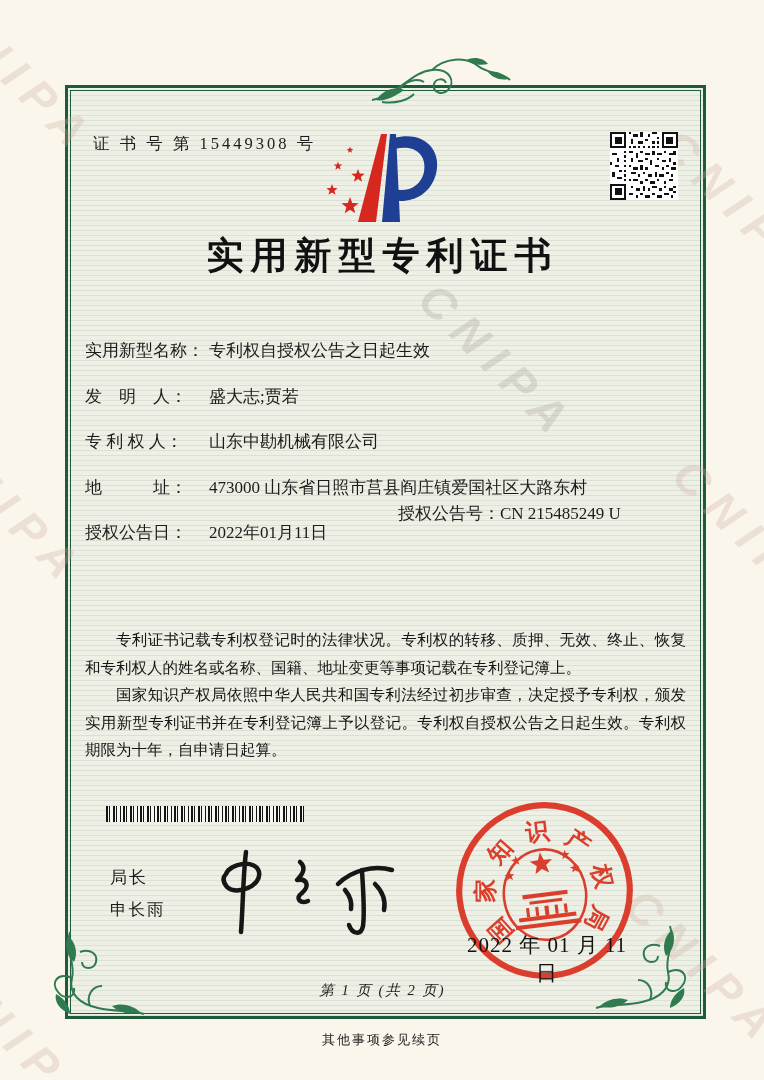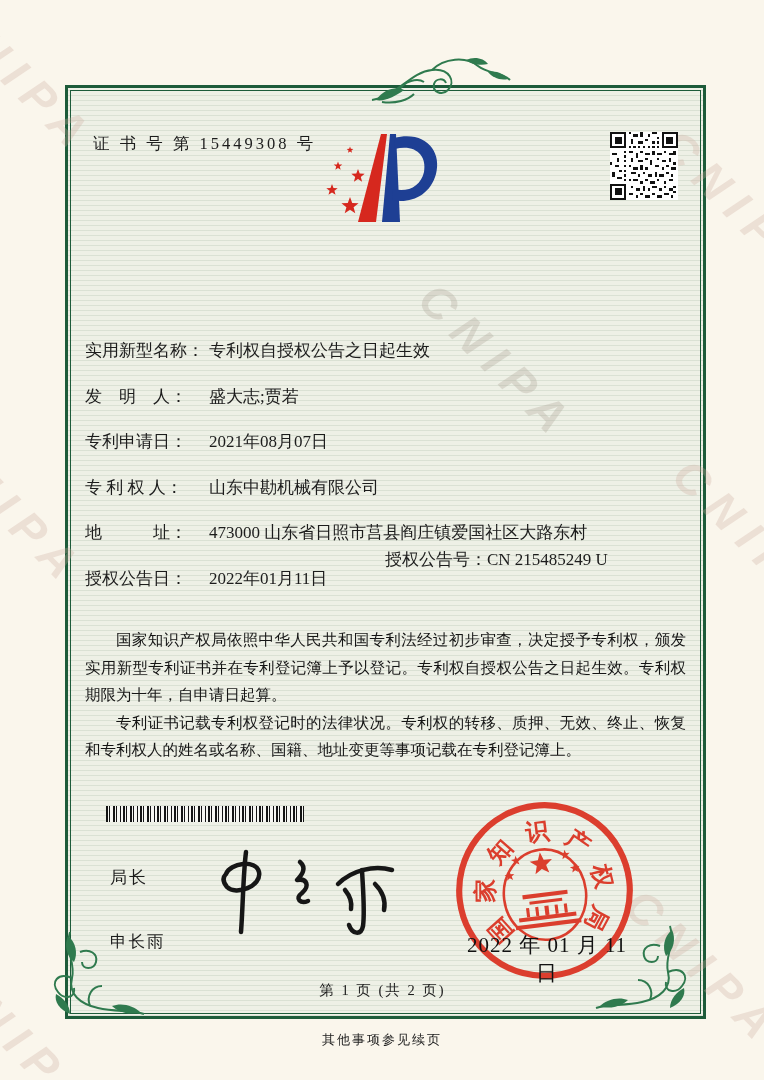--- a/index.html
+++ b/index.html
@@ -20,34 +20,34 @@
   
   .content{position:absolute;left:0;top:0;width:764px;height:1080px;z-index:2;}
   .cert-no{position:absolute;left:93px;top:133px;font-size:16.5px;letter-spacing:3px;}
   .logo{position:absolute;left:318px;top:126px;}
   .qr{position:absolute;left:610px;top:132px;}
   .title{position:absolute;left:65px;top:231px;width:635px;text-align:center;
          font-size:37px;font-weight:bold;letter-spacing:7px;color:#111;}
   .fields{position:absolute;left:85px;top:320px;width:585px;font-size:17px;}
   .row{position:relative;height:45.5px;white-space:nowrap;}
   .row .lbl{display:inline-block;width:124px;margin-top:19px;}
-  .row .pair2{position:absolute;left:300px;top:0;}
+  .row .pair2{position:absolute;left:313px;top:0;}
   .paras{position:absolute;left:85px;top:626px;width:601px;font-size:15.5px;line-height:1.78;
          text-align:justify;color:#151515;}
   .paras p{margin:0;text-indent:2em;}
   .barcode{position:absolute;left:106px;top:806px;width:198px;height:16px;
     background:repeating-linear-gradient(90deg,#141414 0 2px,#f6f6f2 2px 3px,#141414 3px 4px,#f6f6f2 4px 7px,#141414 7px 9px,#f6f6f2 9px 10px,#141414 10px 11px,#f6f6f2 11px 14px,#141414 14px 15px,#f6f6f2 15px 17px);}
   .signer-title{position:absolute;left:110px;top:866px;font-size:17px;letter-spacing:2px;}
-  .signer-name{position:absolute;left:110px;top:899px;font-size:16.5px;letter-spacing:2px;margin-top:32px;}
+  .signer-name{position:absolute;left:110px;top:899px;font-size:16.5px;letter-spacing:2px;}
   .signature{position:absolute;left:212px;top:842px;}
   .seal{position:absolute;left:452px;top:798px;transform:rotate(-7deg);}
   .seal-date{position:absolute;left:463px;top:931px;width:168px;text-align:center;
              font-size:21px;letter-spacing:1px;color:#121212;z-index:4;}
   .page-num{position:absolute;left:65px;top:981px;width:635px;text-align:center;
-            font-size:14.5px;letter-spacing:2px;}
+            font-size:14.5px;letter-spacing:2px;font-style:italic;}
   .footer-note{position:absolute;left:0;top:1031px;width:764px;text-align:center;
                font-size:13px;letter-spacing:2px;}
 </style>
 </head>
 <body>
 
 <div class="page">
 
   <div class="wm" style="left:-34px;top:-14px;">CNIPA</div>
   <div class="wm" style="left:688px;top:118px;">CNIPA</div>
@@ -227,48 +227,46 @@
           <rect x="23" y="1" width="5" height="5"></rect>
           <rect x="1" y="23" width="5" height="5"></rect>
         </g>
       <g fill="#111111">
           <rect x="2" y="2" width="3" height="3"></rect>
           <rect x="24" y="2" width="3" height="3"></rect>
           <rect x="2" y="24" width="3" height="3"></rect>
         </g>
     </svg>
 
+    <div class="title">实用新型专利证书</div>
 
     <div class="fields">
       <div class="row">
         <span class="lbl">实用新型名称：</span><span class="val">专利权自授权公告之日起生效</span>
       </div>
       <div class="row">
         <span class="lbl">发　明　人：</span><span class="val">盛大志;贾若</span>
-      </div>
-      <div class="row">
-        <span class="lbl">专利申请日：</span><span class="val">2021年08月07日</span>
       </div>
       <div class="row">
         <span class="lbl">专 利 权 人：</span><span class="val">山东中勘机械有限公司</span>
       </div>
       <div class="row">
         <span class="lbl">地　　　址：</span><span class="val">473000 山东省日照市莒县阎庄镇爱国社区大路东村</span>
       </div>
       <div class="row">
         <span class="lbl">授权公告日：</span><span class="val">2022年01月11日</span>
         <span class="pair2">
           <span>授权公告号：</span><span>CN 215485249 U</span>
         </span>
       </div>
     </div>
 
     <div class="paras">
+      <p>专利证书记载专利权登记时的法律状况。专利权的转移、质押、无效、终止、恢复和专利权人的姓名或名称、国籍、地址变更等事项记载在专利登记簿上。</p>
       <p>国家知识产权局依照中华人民共和国专利法经过初步审查，决定授予专利权，颁发实用新型专利证书并在专利登记簿上予以登记。专利权自授权公告之日起生效。专利权期限为十年，自申请日起算。</p>
-      <p>专利证书记载专利权登记时的法律状况。专利权的转移、质押、无效、终止、恢复和专利权人的姓名或名称、国籍、地址变更等事项记载在专利登记簿上。</p>
     </div>
 
     <div class="barcode"></div>
 
     <div class="signer-title">局长</div>
     <div class="signer-name">申长雨</div>
 
     <svg class="signature" width="200" height="100" viewBox="0 0 200 100">
       <g stroke="#161616" stroke-width="4.5" fill="none" stroke-linecap="round" stroke-linejoin="round">
         <path d="M34,10 C31,34 31,64 29,90"></path>

